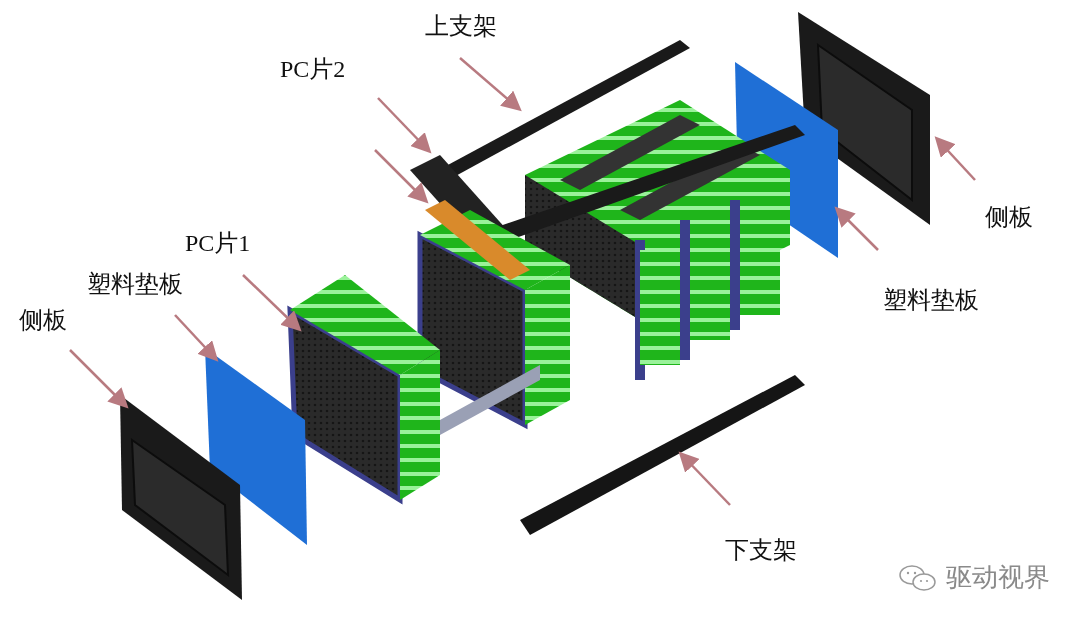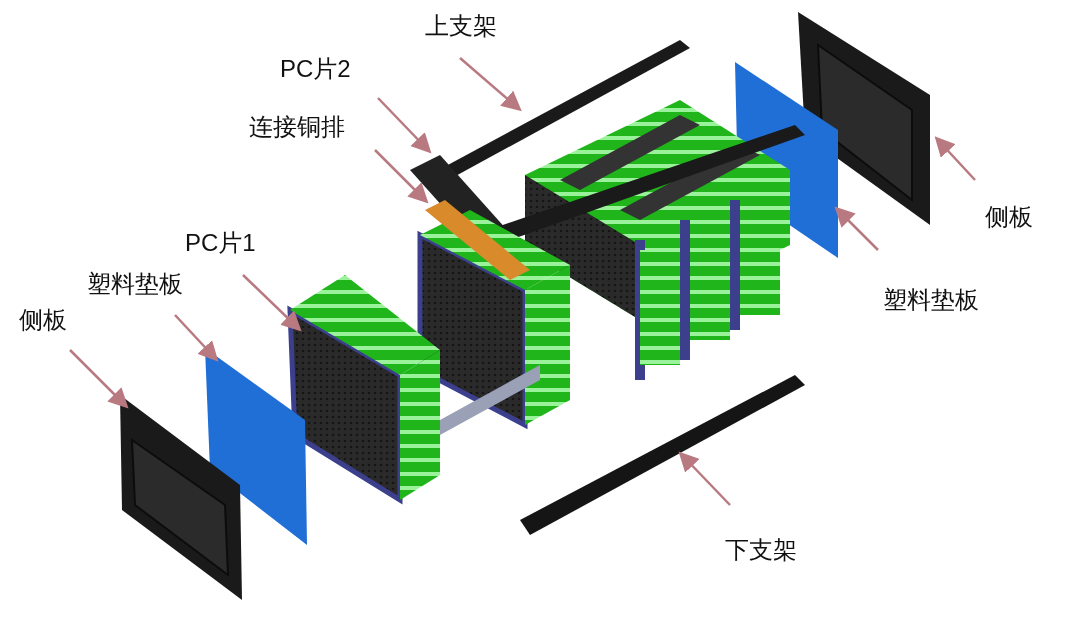--- a/index.html
+++ b/index.html
@@ -1,17 +1,17 @@
 <!DOCTYPE html>
 <html><head>
 <meta charset="utf-8">
 <style>
   html, body { margin:0; padding:0; background:#ffffff; }
   #stage { position:relative; width:1080px; height:620px; overflow:hidden; background:#ffffff;
-    font-family:Liberation Sans, sans-serif; }
+    font-family:Liberation Serif, serif; }
   #art { position:absolute; left:0; top:0; width:1080px; height:620px; }
   .label { position:absolute; color:#111; font-size:24px; line-height:1; white-space:nowrap; background:#fff; padding:2px 3px; }
   .wm { position:absolute; left:898px; top:560px; display:flex; align-items:center; gap:8px; color:#8a8a8a; font-size:26px; }
   .wm svg { width:40px; height:30px; }
 </style>
 </head>
 <body>
 
 <div id="stage">
   <svg id="art" viewBox="0 0 1080 620">
@@ -87,21 +87,31 @@
       <line x1="175" y1="315" x2="215" y2="358"></line>
       <line x1="70" y1="350" x2="125" y2="405"></line>
       <line x1="975" y1="180" x2="938" y2="140"></line>
       <line x1="878" y1="250" x2="838" y2="210"></line>
       <line x1="730" y1="505" x2="682" y2="455"></line>
     </g>
   </svg>
 
   <div class="label" style="left:422px;top:12px;">上支架</div>
   <div class="label" style="left:277px;top:55px;">PC片2</div>
-  <div class="label" style="left:246px;top:113px;">连接铜排</div>
   <div class="label" style="left:182px;top:229px;text-align:center;">PC片1</div>
   <div class="label" style="left:84px;top:270px;">塑料垫板</div>
   <div class="label" style="left:16px;top:306px;">侧板</div>
   <div class="label" style="left:982px;top:203px;">侧板</div>
   <div class="label" style="left:880px;top:286px;">塑料垫板</div>
   <div class="label" style="left:722px;top:512px;margin-top:24px;">下支架</div>
 
+  <div class="wm">
+    <svg viewBox="0 0 40 30">
+      <ellipse cx="14" cy="12" rx="12" ry="9" fill="none" stroke="#9a9a9a" stroke-width="1.5"></ellipse>
+      <ellipse cx="26" cy="19" rx="11" ry="8" fill="#fff" stroke="#9a9a9a" stroke-width="1.5"></ellipse>
+      <circle cx="10" cy="10" r="1.2" fill="#9a9a9a"></circle>
+        <circle cx="17" cy="10" r="1.2" fill="#9a9a9a"></circle>
+      <circle cx="23" cy="18" r="1.1" fill="#9a9a9a"></circle>
+        <circle cx="29" cy="18" r="1.1" fill="#9a9a9a"></circle>
+    </svg>
+    <span>驱动视界</span>
+  </div>
 </div>
 
 </body></html>

